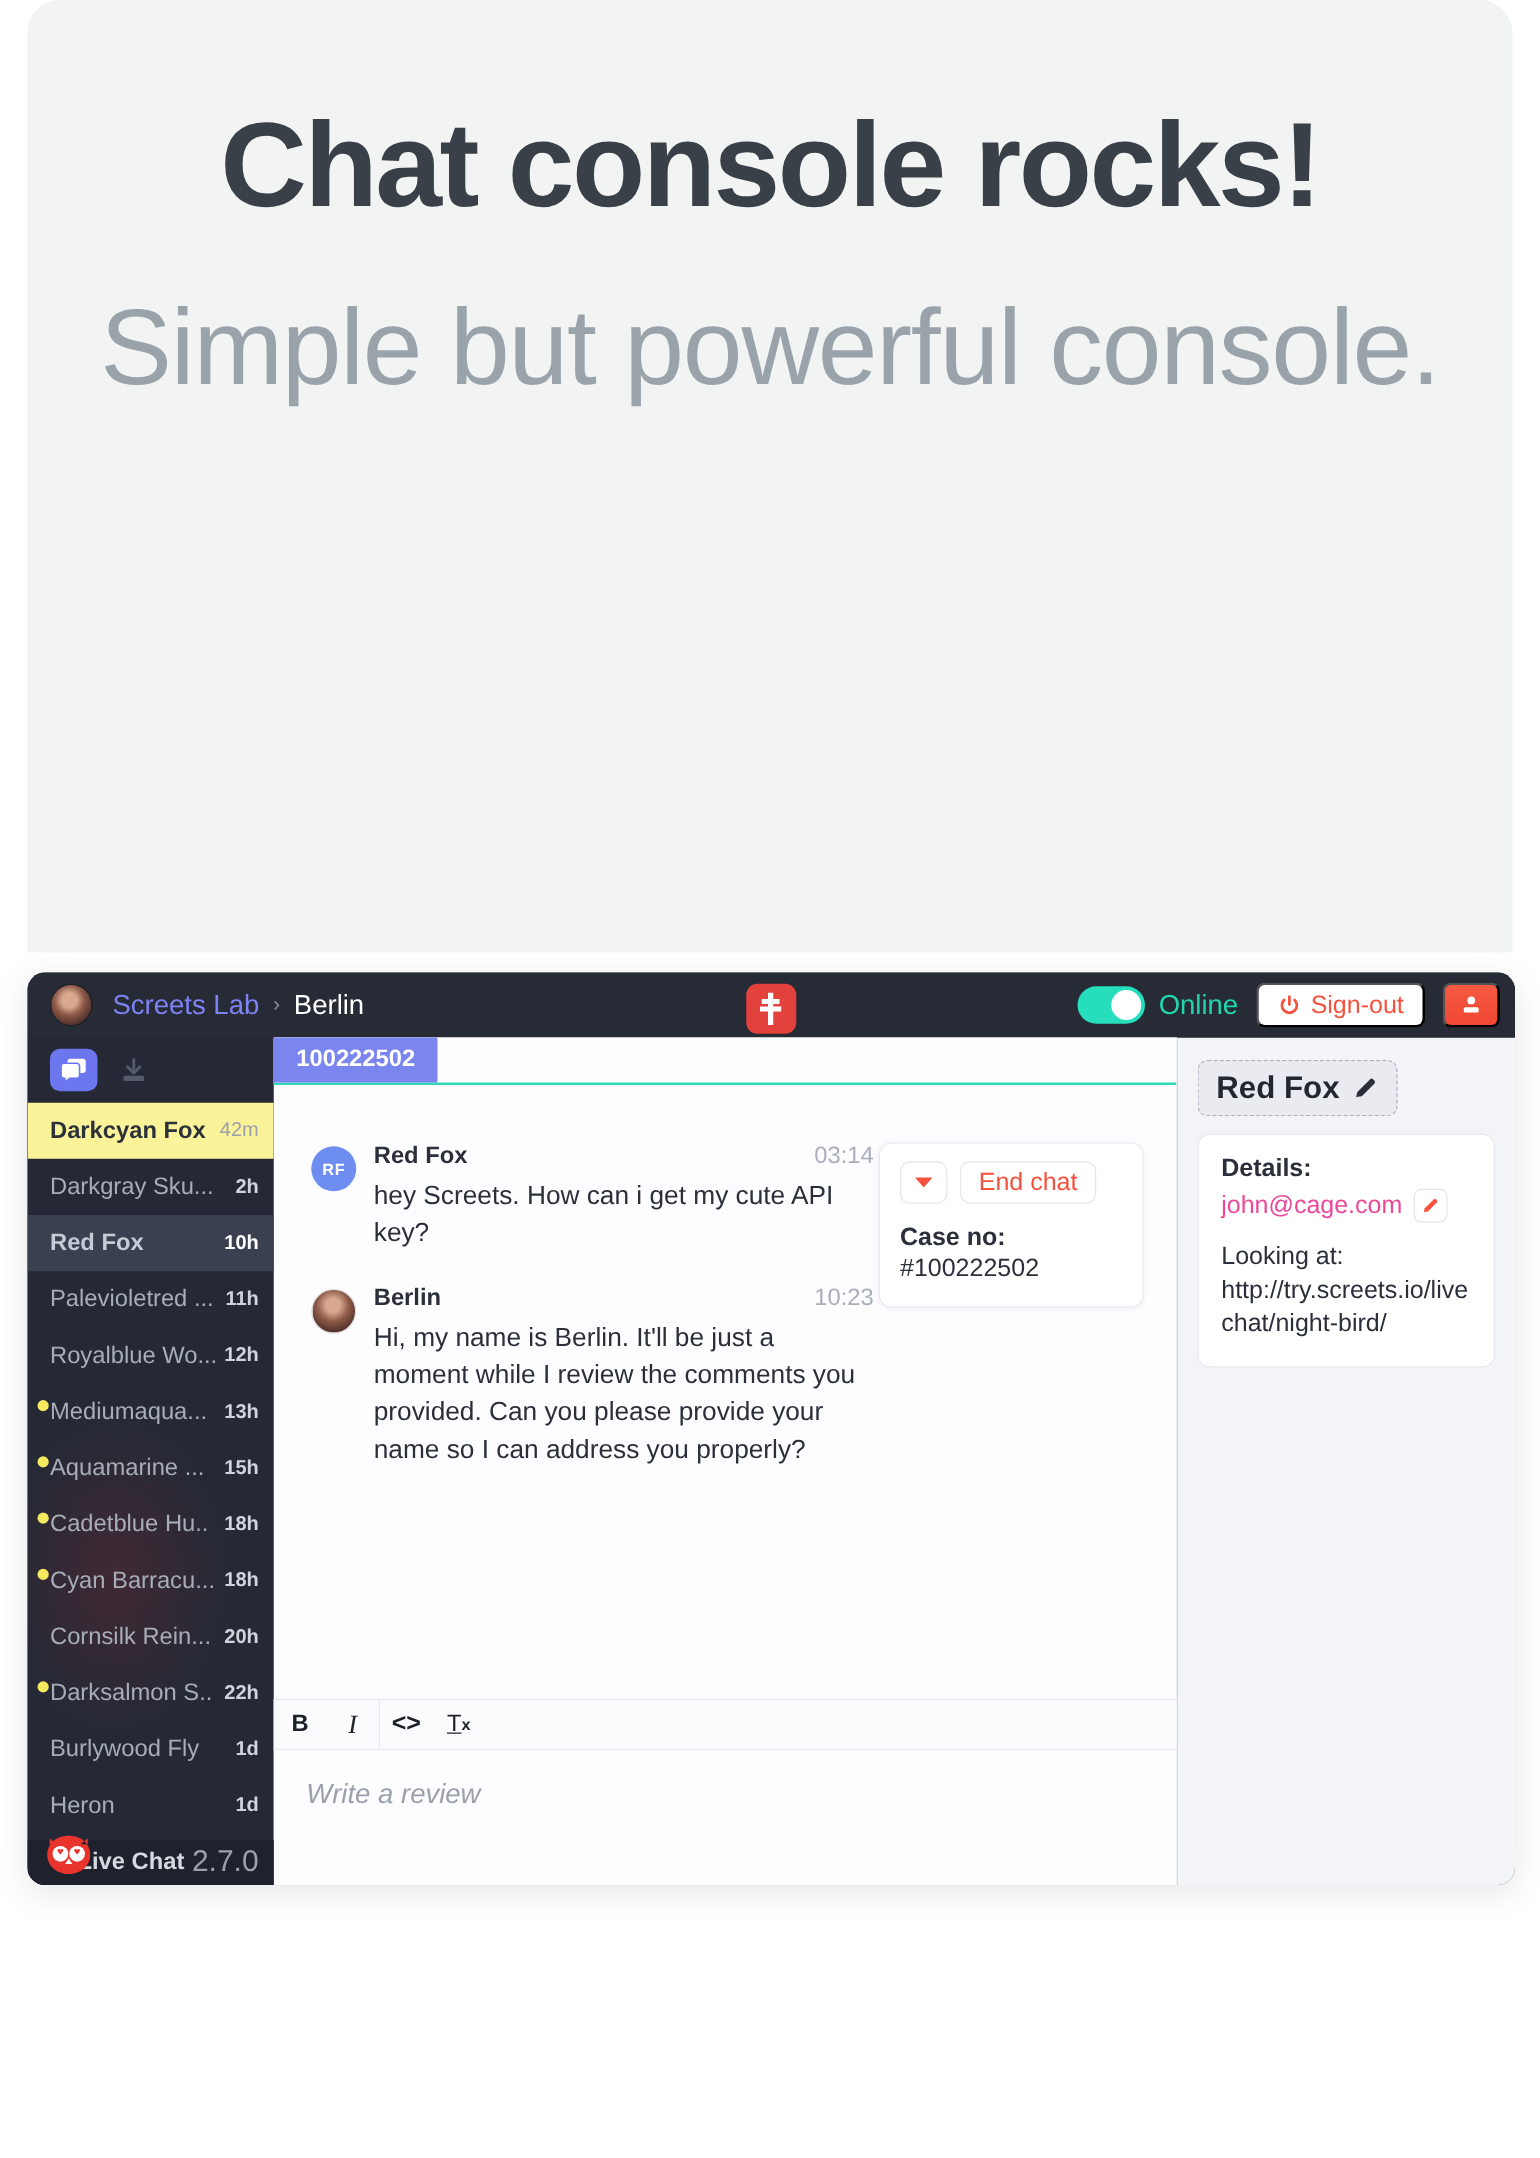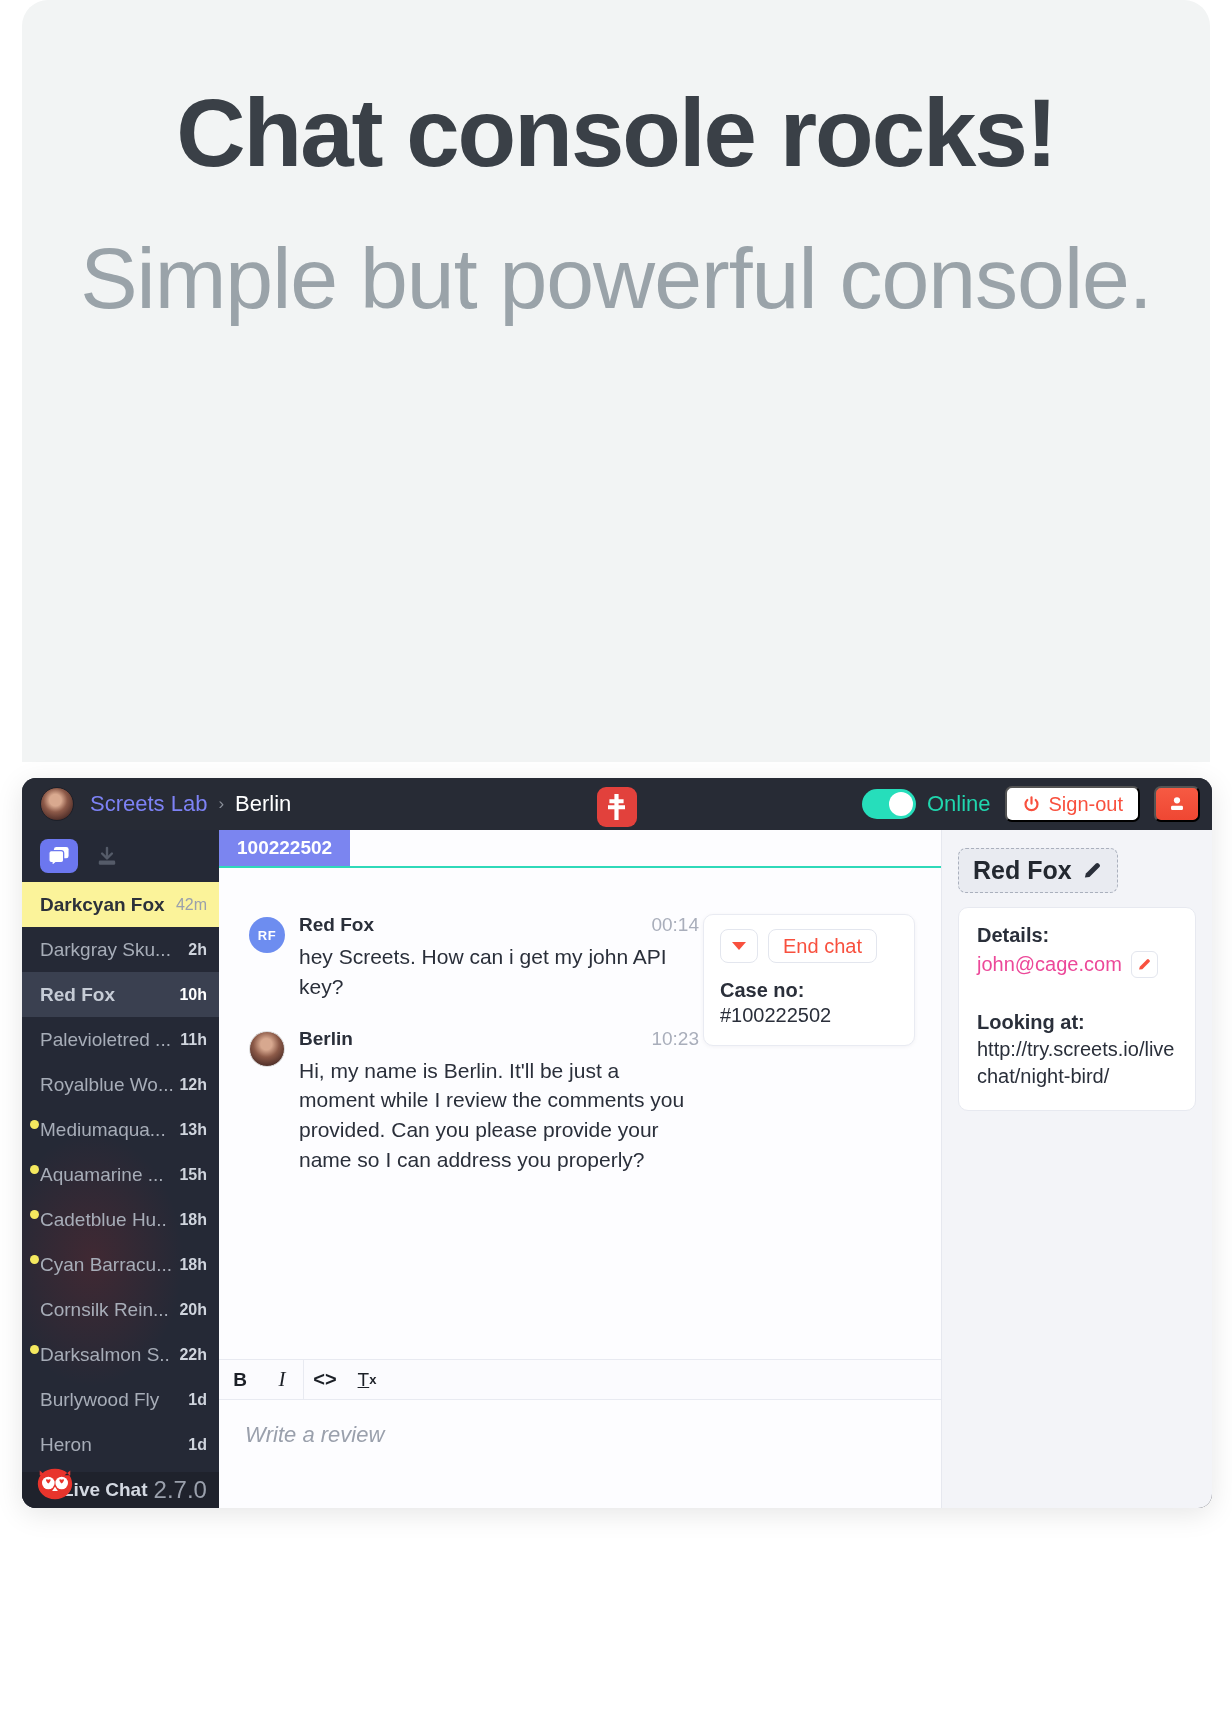--- a/index.html
+++ b/index.html
@@ -310,21 +310,21 @@
     padding: 16px 18px 20px;
   }
   .detail-card .lbl { color: #2a2f3a; font-size: 20px; font-weight: 700; }
   .email-row { display: flex; align-items: center; gap: 9px; margin-top: 4px; }
   .email-row a { color: #ec4899; font-size: 20px; text-decoration: none; }
   .mini-edit {
     width: 27px; height: 27px; border-radius: 6px;
     border: 1px solid #e3e6ee; background: #fff;
     display: flex; align-items: center; justify-content: center;
   }
-  .detail-card .lbl2 { color: #2a2f3a; font-size: 20px; font-weight: 700; margin-top: 33px; }
+  .detail-card .lbl2 { color: #2a2f3a; font-size: 20px; font-weight: 400; margin-top: 16px; }
   .detail-card .url {
     color: #2a2f3a; font-size: 20px; line-height: 1.35; margin-top: 2px;
     word-break: break-all;
   }
 </style>
 </head>
 <body>
 
 <div id="page">
 
@@ -474,23 +474,23 @@
           <div class="casetab">100222502</div>
         </div>
 
         <div class="msgs">
 
           <div class="msg">
               <div class="av initials">RF</div>
               <div class="bd">
                 <div class="hdr">
                   <span class="who">Red Fox</span>
-                  <span class="when">00:14</span>
+                  <span class="when">03:14</span>
                 </div>
-                <div class="txt">hey Screets. How can i get my john API key?</div>
+                <div class="txt">hey Screets. How can i get my cute API key?</div>
               </div>
             </div>
             <div class="msg">
               <div class="av photo"></div>
               <div class="bd">
                 <div class="hdr">
                   <span class="who">Berlin</span>
                   <span class="when">10:23</span>
                 </div>
                 <div class="txt">Hi, my name is Berlin. It'll be just a moment while I review the comments you provided. Can you please provide your name so I can address you properly?</div>

